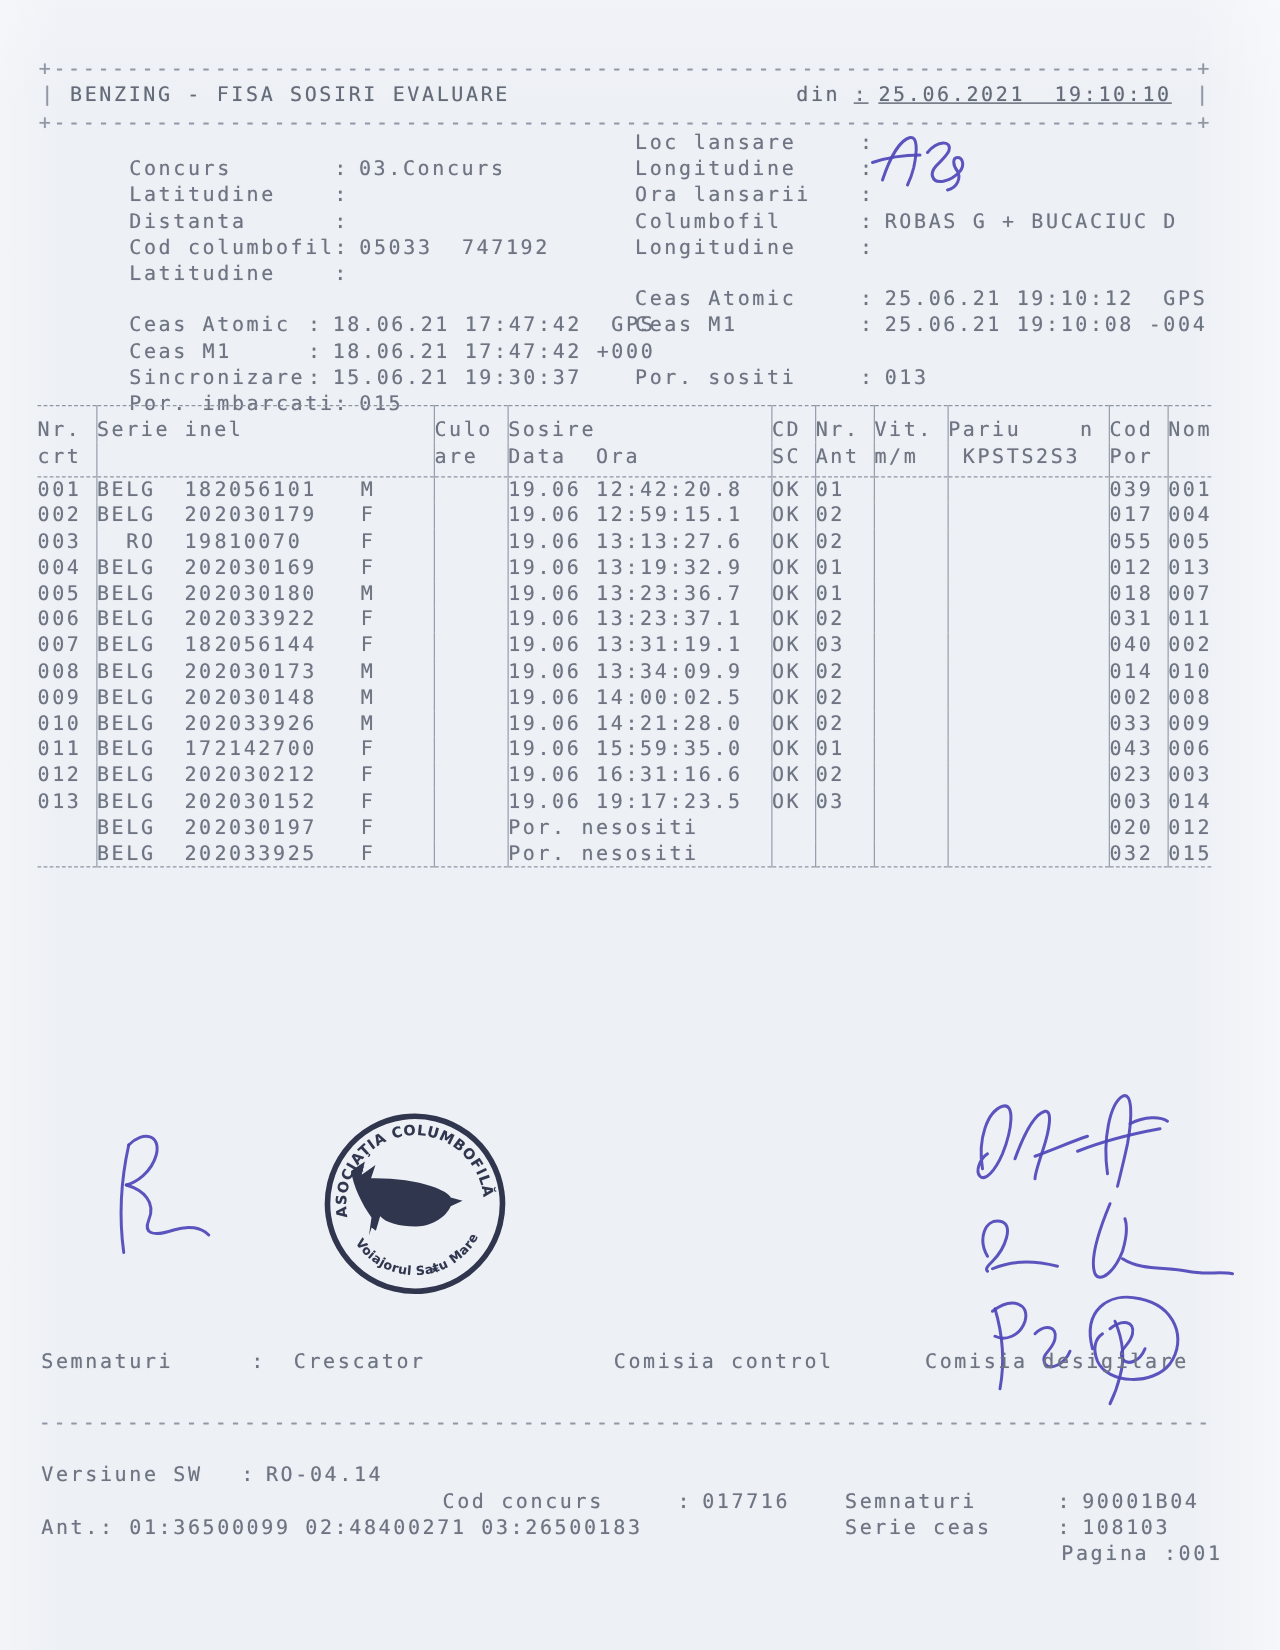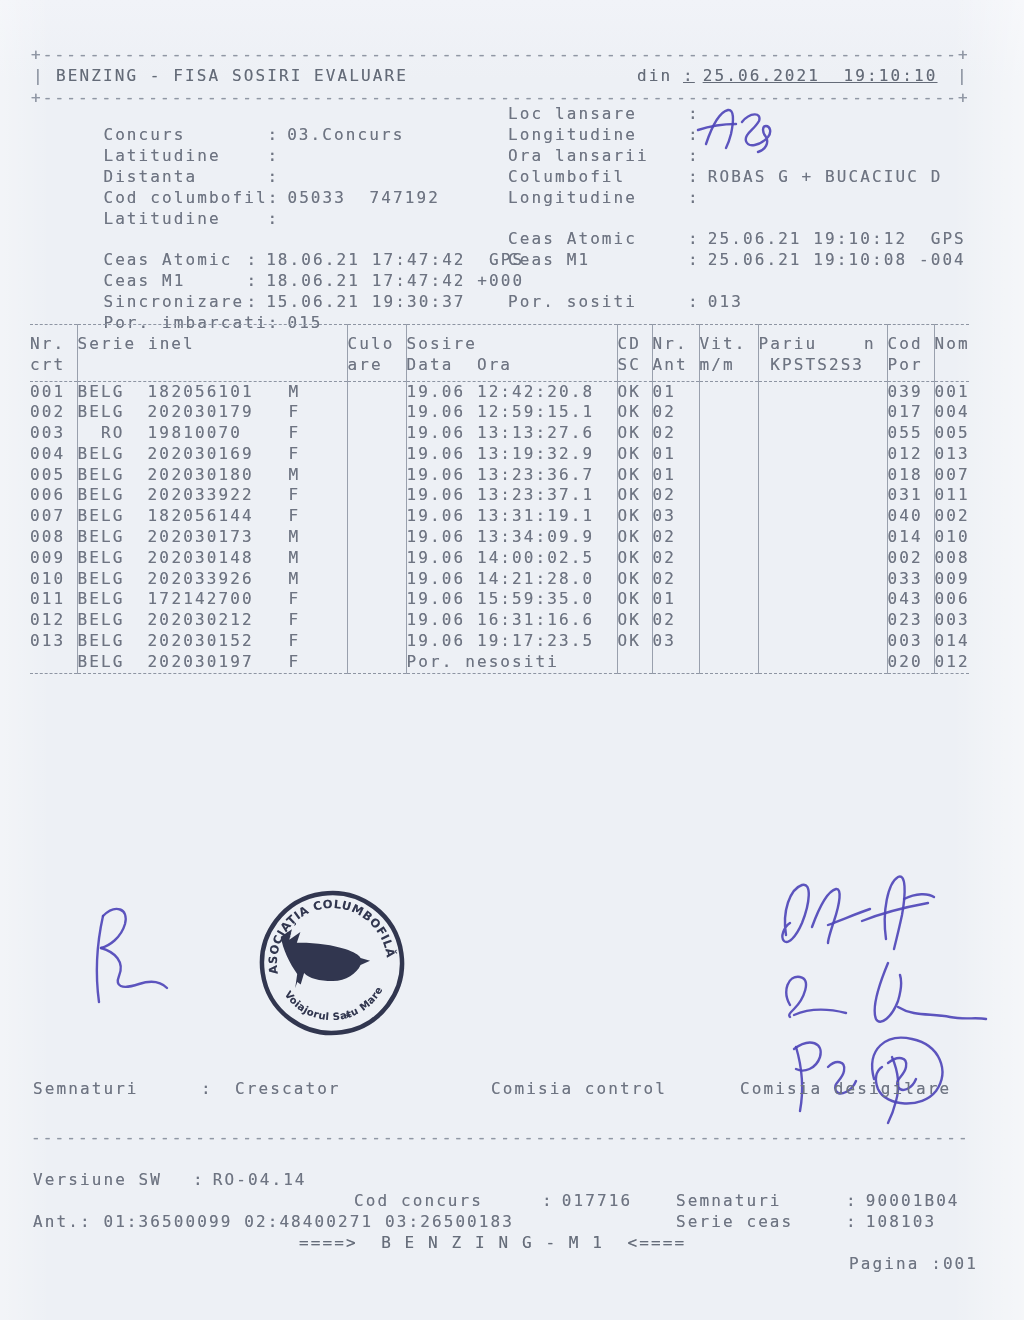--- a/index.html
+++ b/index.html
@@ -333,20 +333,32 @@
       <td class="c3 br p6"></td>
       <td class="c4 br p8">Por. nesositi</td>
       <td class="c5 br p2"></td>
       <td class="c6 br p12"></td>
       <td class="c7 br p2"></td>
       <td class="c8 br p6"></td>
       <td class="c9 br p2">020</td>
       <td class="c10 p2">012</td>
     </tr>
 
+    <tr>
+      <td class="c1 br p2"></td>
+      <td class="c2 br p18"><span class="f-country">BELG</span><span class="f-year">20</span><span class="f-ring">2033925</span><span class="f-sex">F</span></td>
+      <td class="c3 br p6"></td>
+      <td class="c4 br p8">Por. nesositi</td>
+      <td class="c5 br p2"></td>
+      <td class="c6 br p12"></td>
+      <td class="c7 br p2"></td>
+      <td class="c8 br p6"></td>
+      <td class="c9 br p2">032</td>
+      <td class="c10 p2">015</td>
+    </tr>
   </tbody>
   </table>
 
   <svg class="sigsvg" style="left:690px;top:100px" width="100" height="60" viewBox="0 0 100 60" aria-label="Acs">
     <path class="hand" d="M16,44 C22,26 30,12 38,10 C44,9 44,20 41,34 C39,42 37,46 36,48"></path>
     <path class="hand" d="M8,30 C20,26 34,24 46,24"></path>
     <path class="hand" d="M52,22 C60,12 72,12 69,21 C64,30 54,34 56,41 C58,48 70,46 78,37 C82,32 80,26 76,26 C72,26 72,32 76,37 C79,42 76,50 68,52"></path>
   </svg>
 
   <svg class="stampsvg" width="170" height="170" viewBox="0 0 170 170">
@@ -408,18 +420,17 @@
       <span class="g2"><span class="lblw" style="min-width:188px">Cod concurs</span><span class="colon">:</span><span class="val">017716</span></span>
       <span class="g3"><span class="lblw" style="min-width:170px">Serie ceas</span><span class="colon">:</span><span class="val">108103</span></span>
     </div>
     <div class="fline">
       <span class="g3"><span class="lblw" style="min-width:170px">Semnaturi</span><span class="colon">:</span><span class="val">90001B04</span></span>
     </div>
     <div class="fline">
       <span class="g1">Ant.: 01:36500099 02:48400271 03:26500183</span>
     </div>
     <div class="fline">
-      <span class="banner">====&gt;  B E N Z I N G - M 1  &lt;====</span>
       <span class="pagina"><span>Pagina</span><span class="colon"> :</span><span>001</span></span>
     </div>
   </div>
 
 </div>
 
 </body></html>

